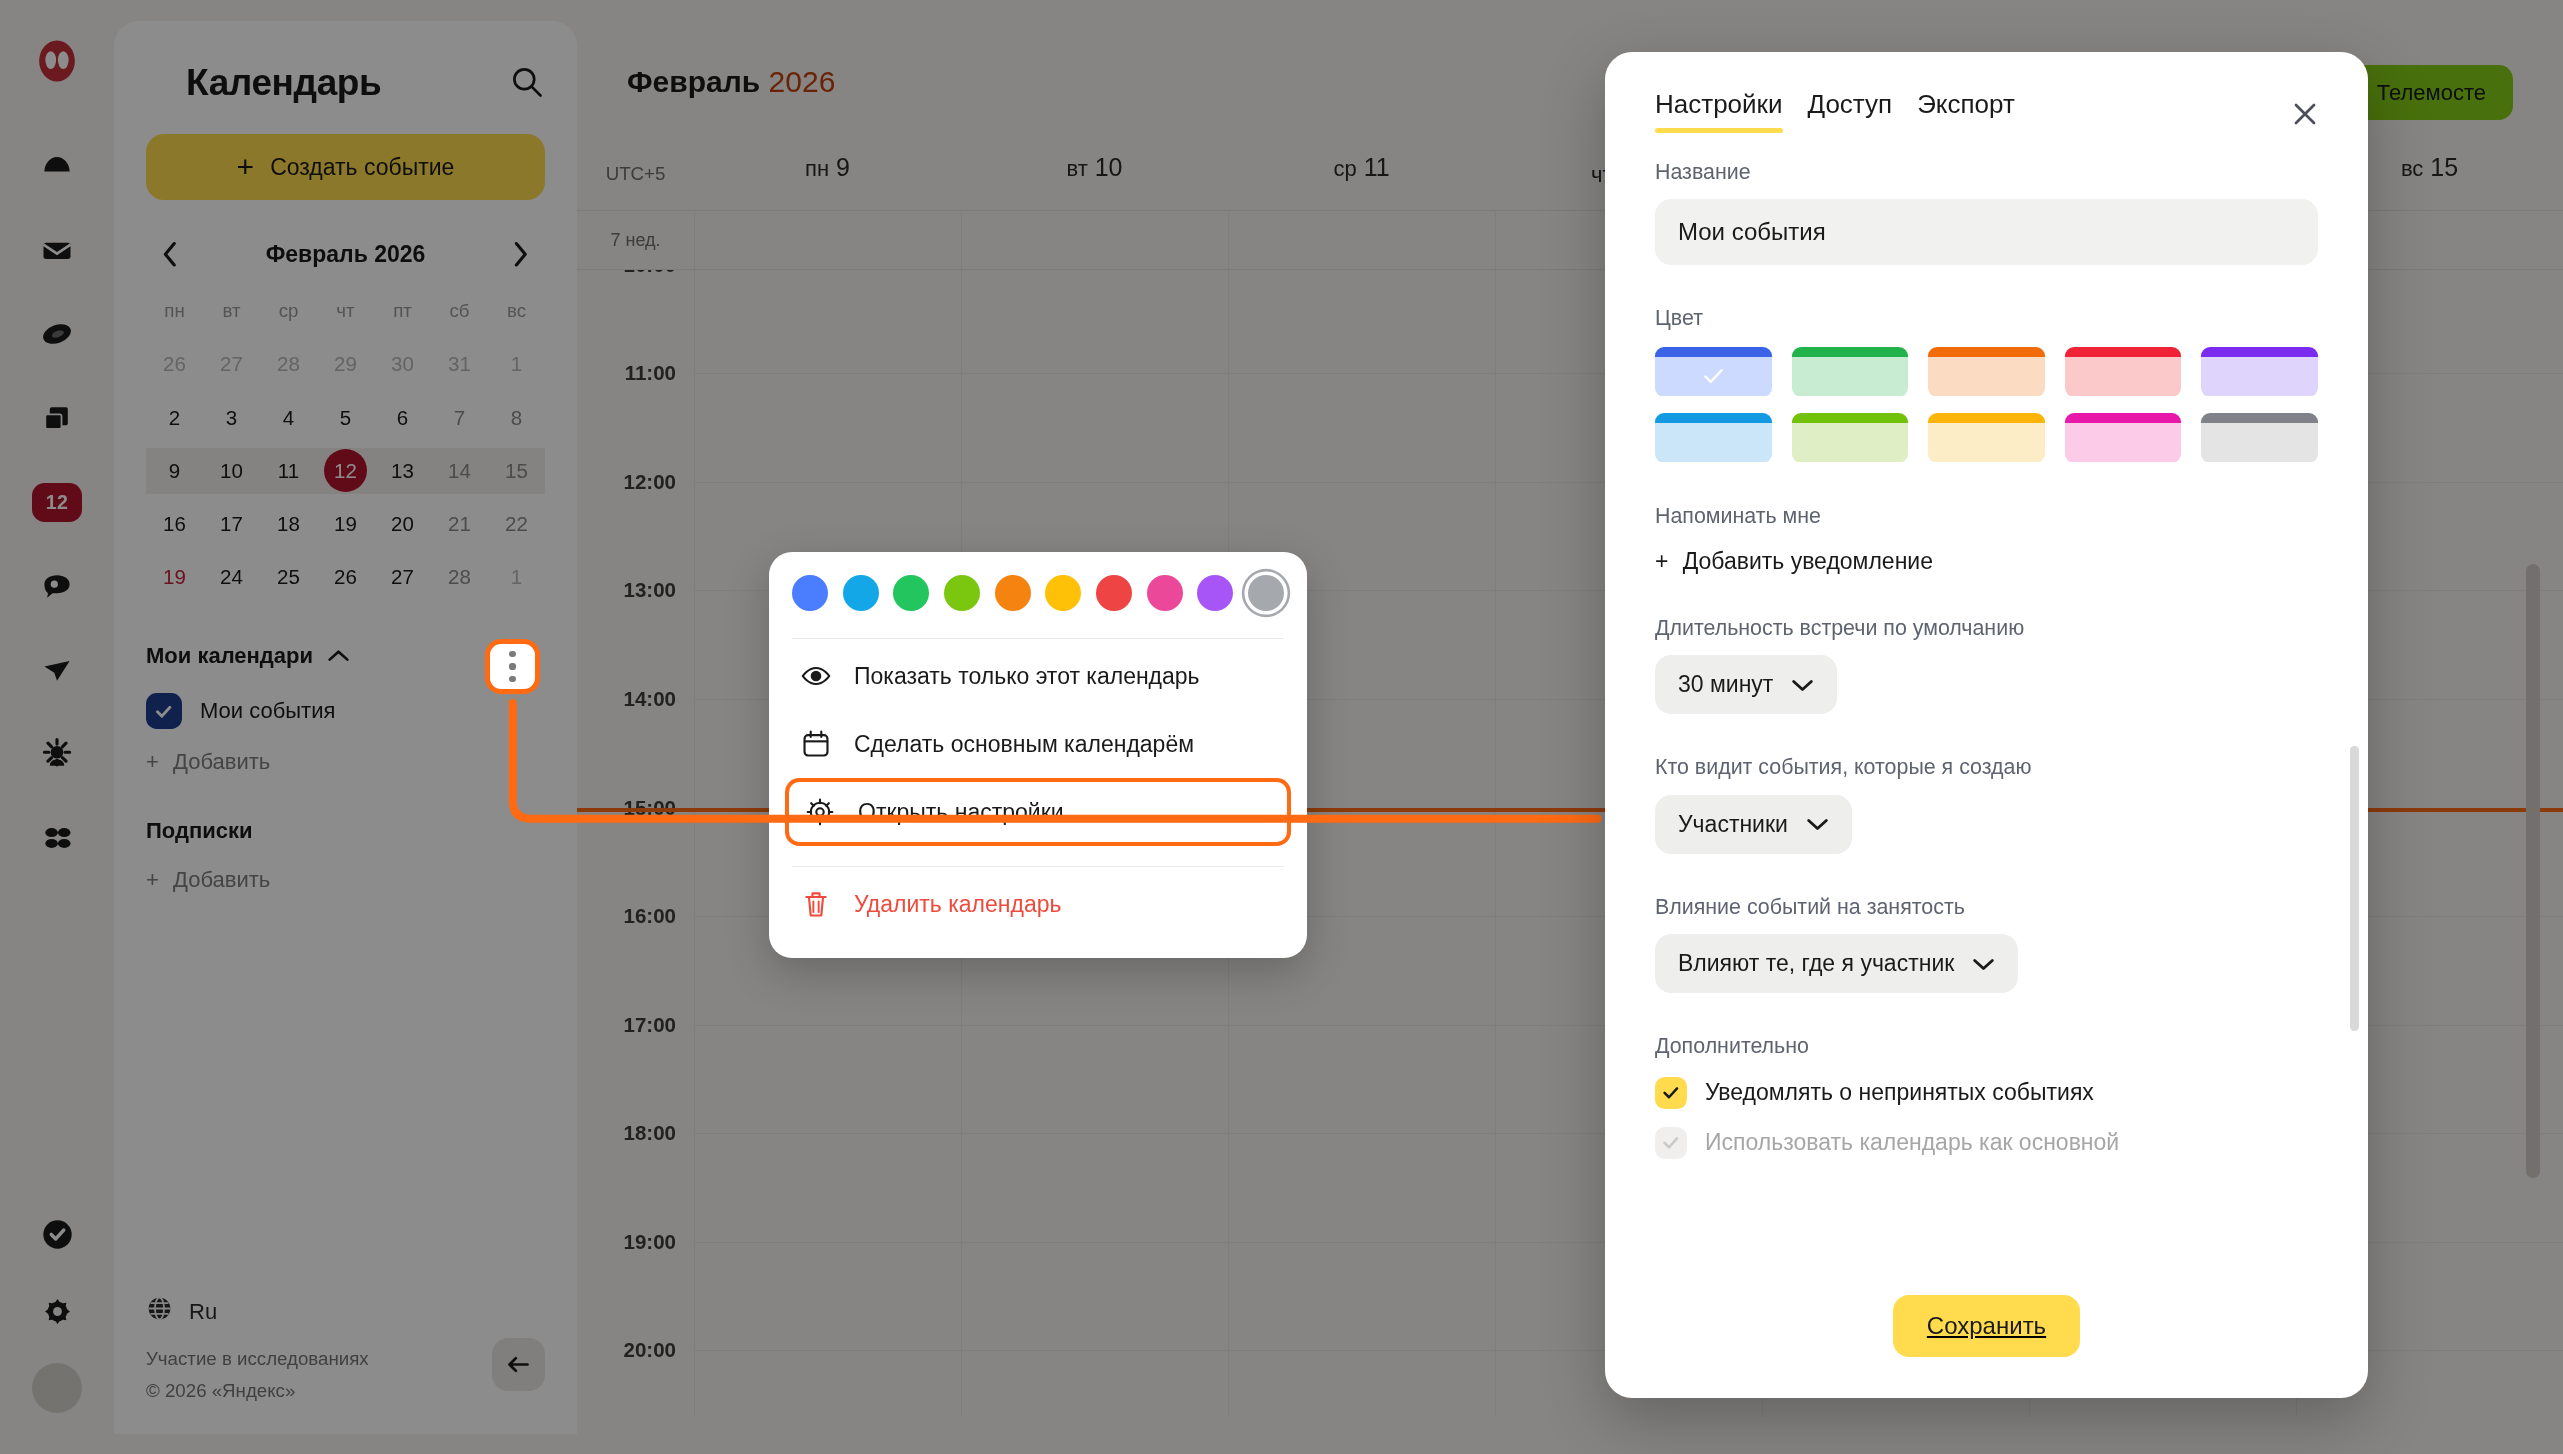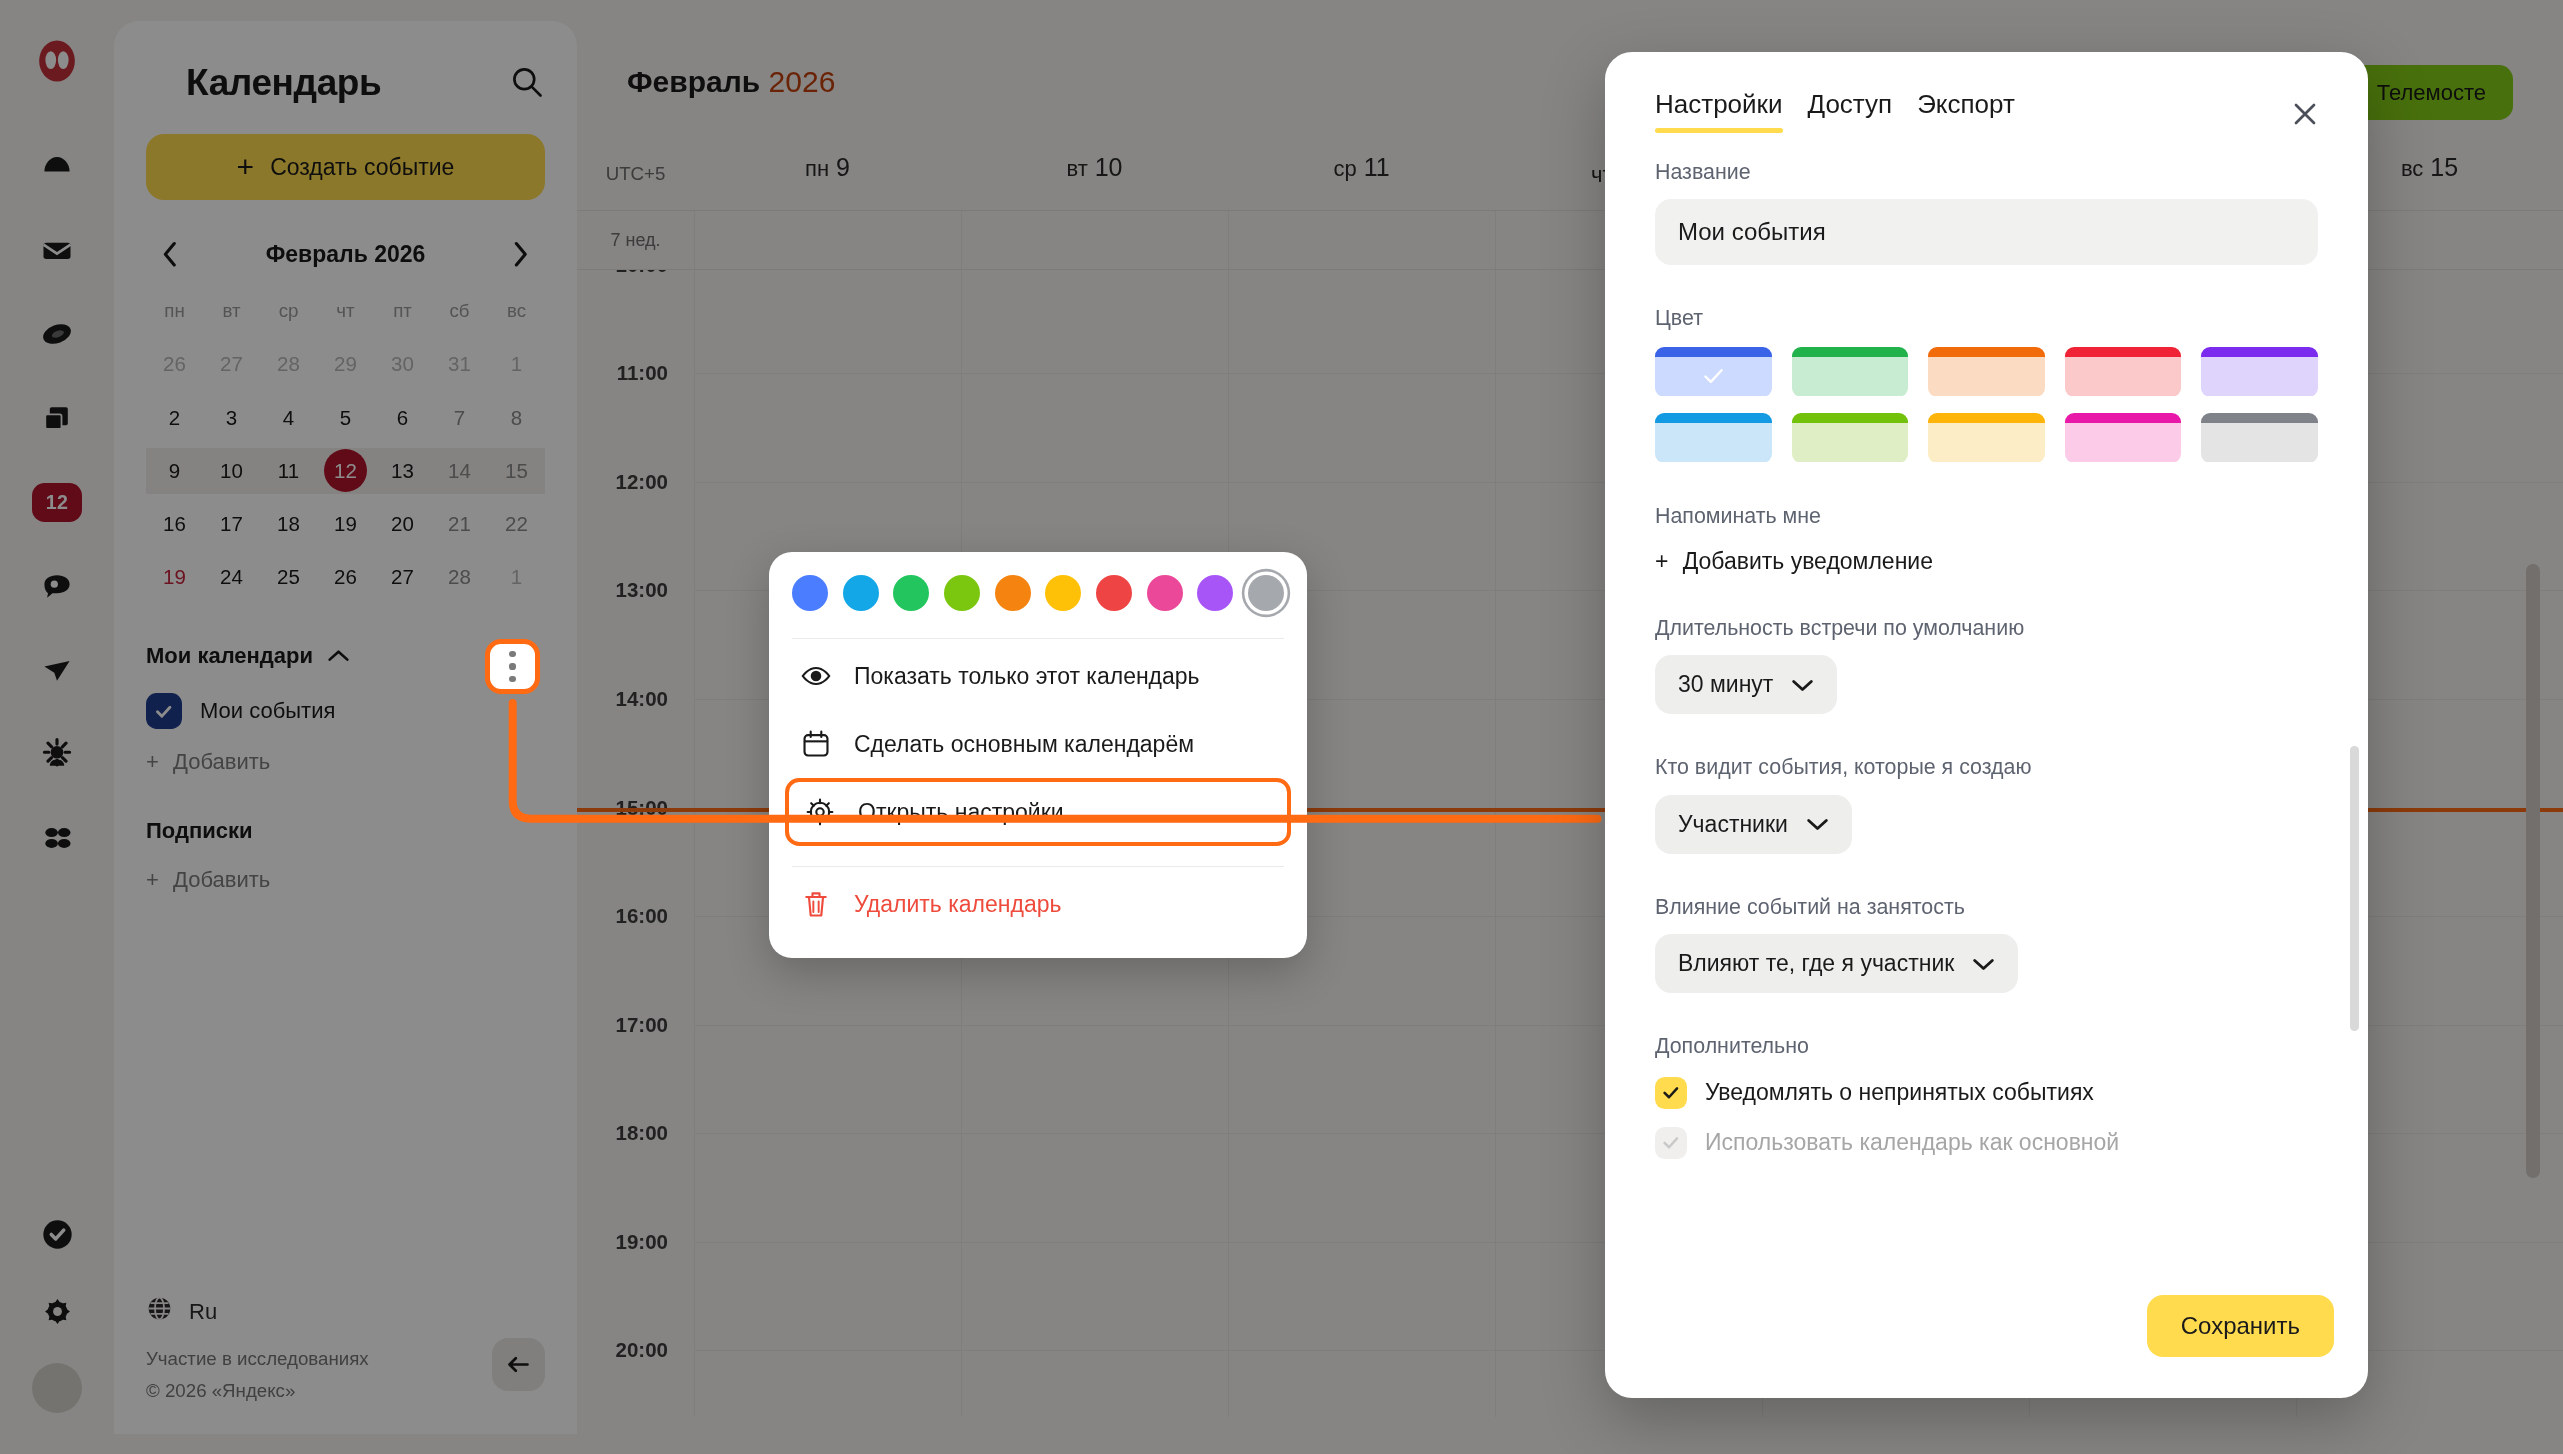--- a/index.html
+++ b/index.html
@@ -110,21 +110,21 @@
   .allday { display:flex; height: 59px; border-top: 0.9px solid #e3e0dc; }
   .allday .lbl { width:117px; font-size:18px; color:#6d6d6d; display:flex; align-items:center; justify-content:center; }
   .allday .col { flex:1; border-left: 0.9px solid #e8e5e1; }
 
   .time-area { position:relative; height: 1148px; overflow:hidden; border-top:0.9px solid #e3e0dc; }
   .time-grid { position:absolute; inset:0; display:flex; }
   .time-gutter { width: 117px; position: relative; }
   .time-cols { flex:1; display:flex; }
   .tcol { flex:1; border-left: 0.9px solid #e8e5e1; position: relative; }
   .hour-line { position:absolute; left:0; right:0; height:0.9px; background:#e8e5e1; }
-  .hour-label { position:absolute; right: 26px; transform: translateY(-50%); font-size: 20.5px; font-weight: 700; color:#3d3d3d; }
+  .hour-label { position:absolute; right: 18px; transform: translateY(-50%); font-size: 20.5px; font-weight: 700; color:#3d3d3d; }
   .nowline { position:absolute; left:0; right:0; height:3.6px; background:#ff6a13; z-index: 5; }
 
   .vscroll { position:absolute; right: 23px; top: 294px; width: 14.2px; height: 614px; border-radius: 7.1px; background:#cfcbc6; z-index:6; }
 
   
   .popup {
     position:absolute; left: 769px; top: 552px; width: 538px;
     background:#fff; border-radius: 23px; z-index: 60;
     box-shadow: 0 14.2px 43px rgba(0,0,0,0.22);
     padding: 23px 0 19.6px;
@@ -184,21 +184,21 @@
   .pill {
     margin-top: 14.2px; display:inline-flex; align-items:center; gap: 18px;
     height: 59px; padding: 0 23px; border-radius: 16px; background:#eeeeed;
     font-size: 23px; color:#1a1a1a; cursor:pointer;
   }
   .chk-row { margin-top: 18px; display:flex; align-items:center; gap: 18px; font-size: 23px; color:#1a1a1a; cursor:pointer; }
   .chk { width: 32px; height: 32px; border-radius: 9.8px; background:#ffdb4d; display:flex; align-items:center; justify-content:center; }
   .chk.dim { background:#f0efed; }
   .chk-row.dim { color:#a6a6a6; }
 
-  .modal-foot { padding: 0 34px 41px; display:flex; justify-content:flex-end; }
+  .modal-foot { padding: 0 34px 41px; display:flex; justify-content:center;text-decoration:underline; }
   .save-btn {
     height: 62px; padding: 0 34px; border-radius: 16px; background:#ffdb4d; border:none;
     font-size: 24px; color:#1a1a1a; cursor:pointer; font-family:"Liberation Sans", sans-serif;
   }
   .modal-scroll { position:absolute; right: 9px; top: 694px; width: 9px; height: 285px; border-radius:4.4px; background:#d9d9d9; }
 </style>
 </head>
 <body>
 
 <div id="root">

